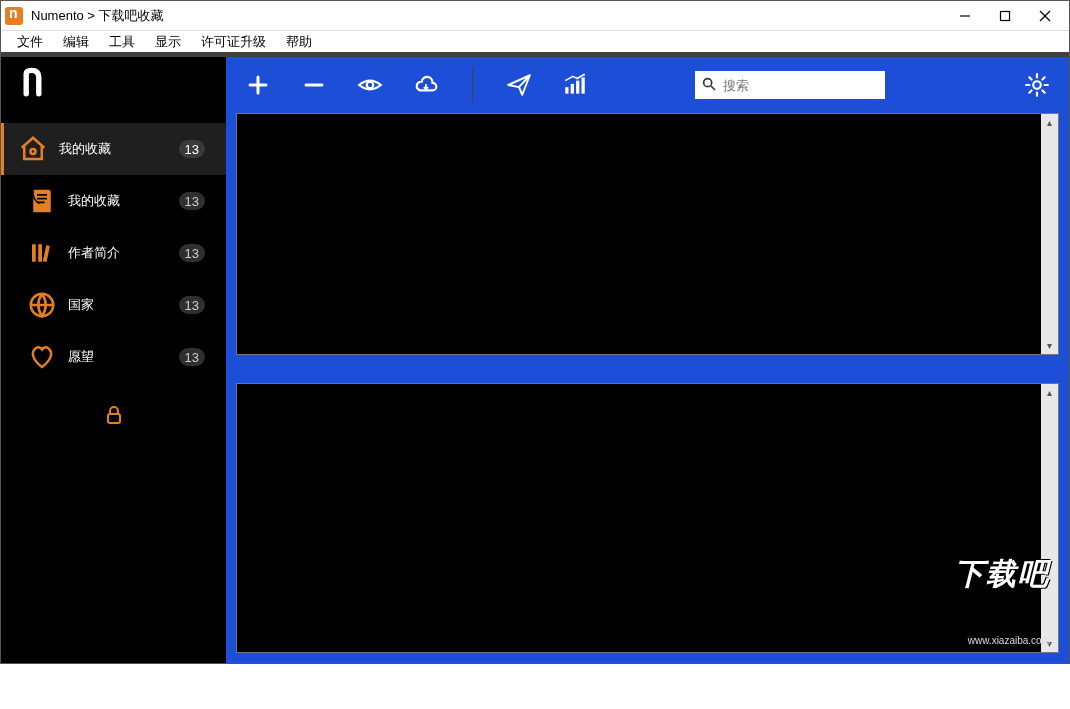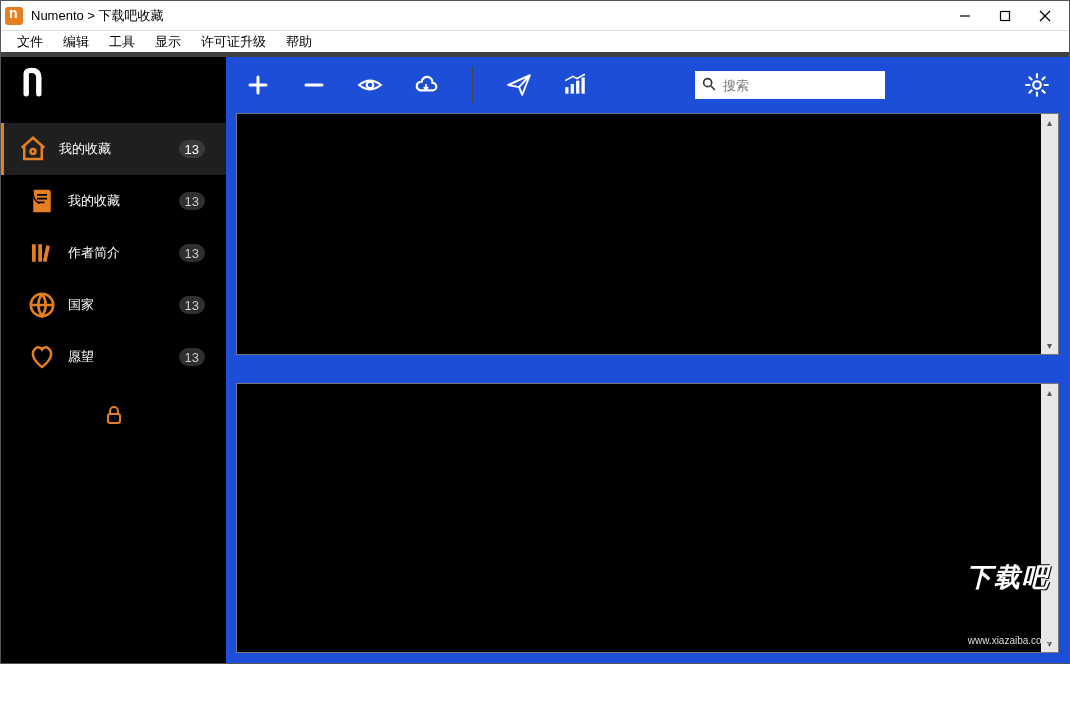--- a/index.html
+++ b/index.html
@@ -45,21 +45,21 @@
   .panel { border: 1px solid #777; background: #000; position: relative; overflow: hidden; }
   .panel.top { height: 242px; }
   .panel.bottom { flex: 1; }
   .scrollbar { position: absolute; right: 0; top: 0; bottom: 0; width: 17px; background: #e8e8e8; display: flex; flex-direction: column; }
   .scrollbar .arrow { height: 17px; background: #e8e8e8; display: flex; align-items: center; justify-content: center; color: #555; font-size: 10px; }
   .scrollbar .track { flex: 1; background: #e8e8e8; }
   
   .orange { stroke: #e67e22; fill: none; stroke-width: 2; }
   
   .watermark { position: absolute; right: 8px; bottom: 6px; display: flex; flex-direction: column; align-items: flex-end; color: #fff; z-index: 10; }
-  .watermark .big { font-size: 26px; font-weight: 900; letter-spacing: 2px; text-shadow: 1px 1px 0 #000, -1px -1px 0 #000; font-style: italic; }
+  .watermark .big { font-size: 30px; font-weight: 900; letter-spacing: 2px; text-shadow: 1px 1px 0 #000, -1px -1px 0 #000; font-style: italic; }
   .watermark .small { font-size: 10px; color: #ddd; margin-top: 40px; }
 </style>
 </head>
 <body>
 
 <div class="app">
 
   <div class="titlebar">
     <div class="logo"></div>
     <div class="title">Numento  &gt;  下载吧收藏</div>

